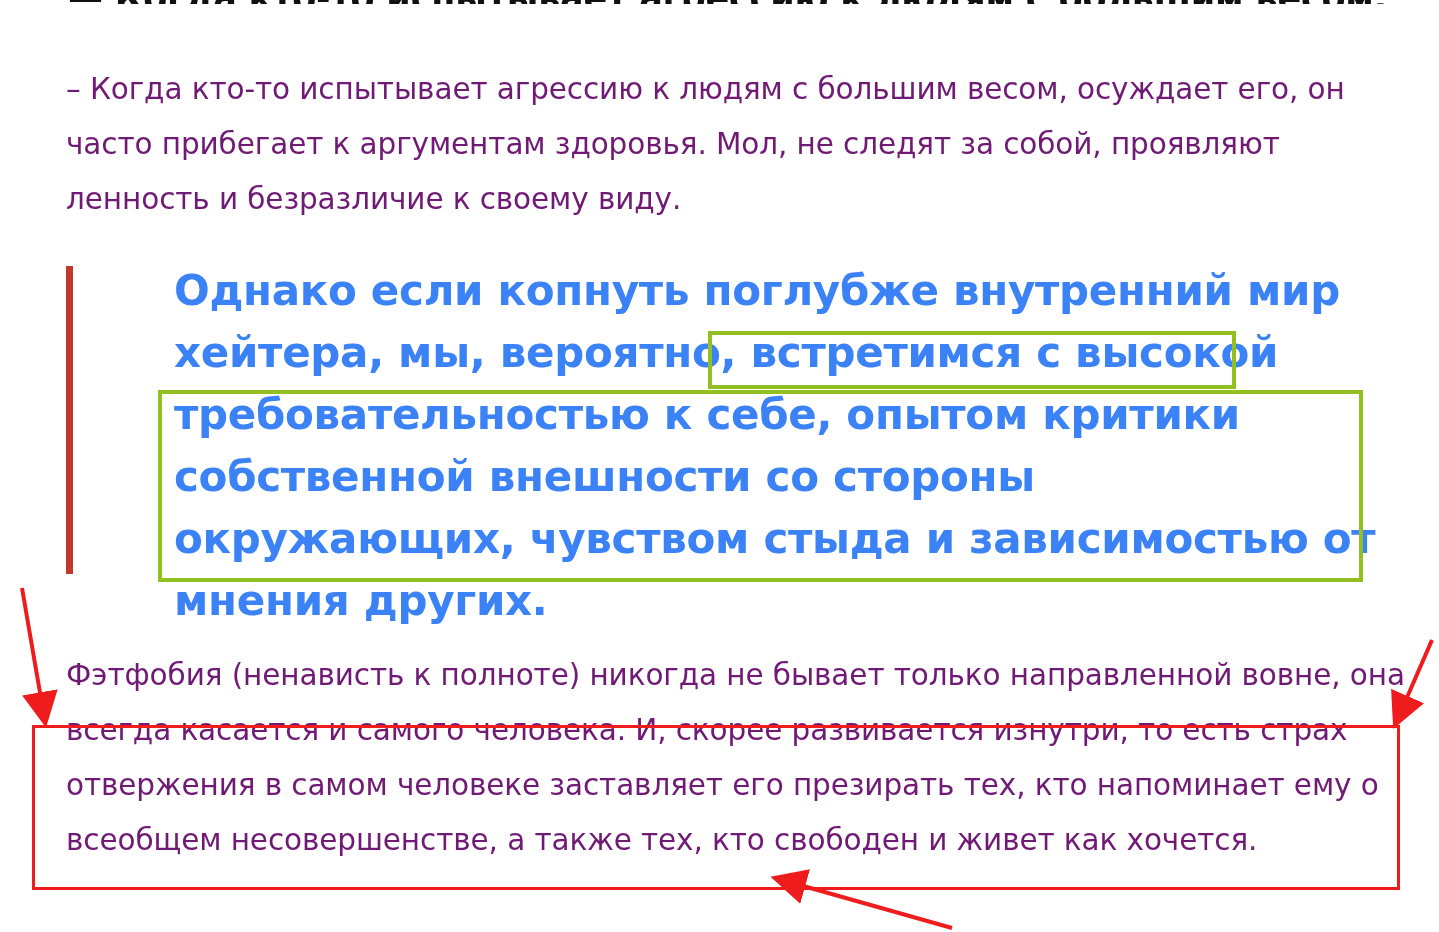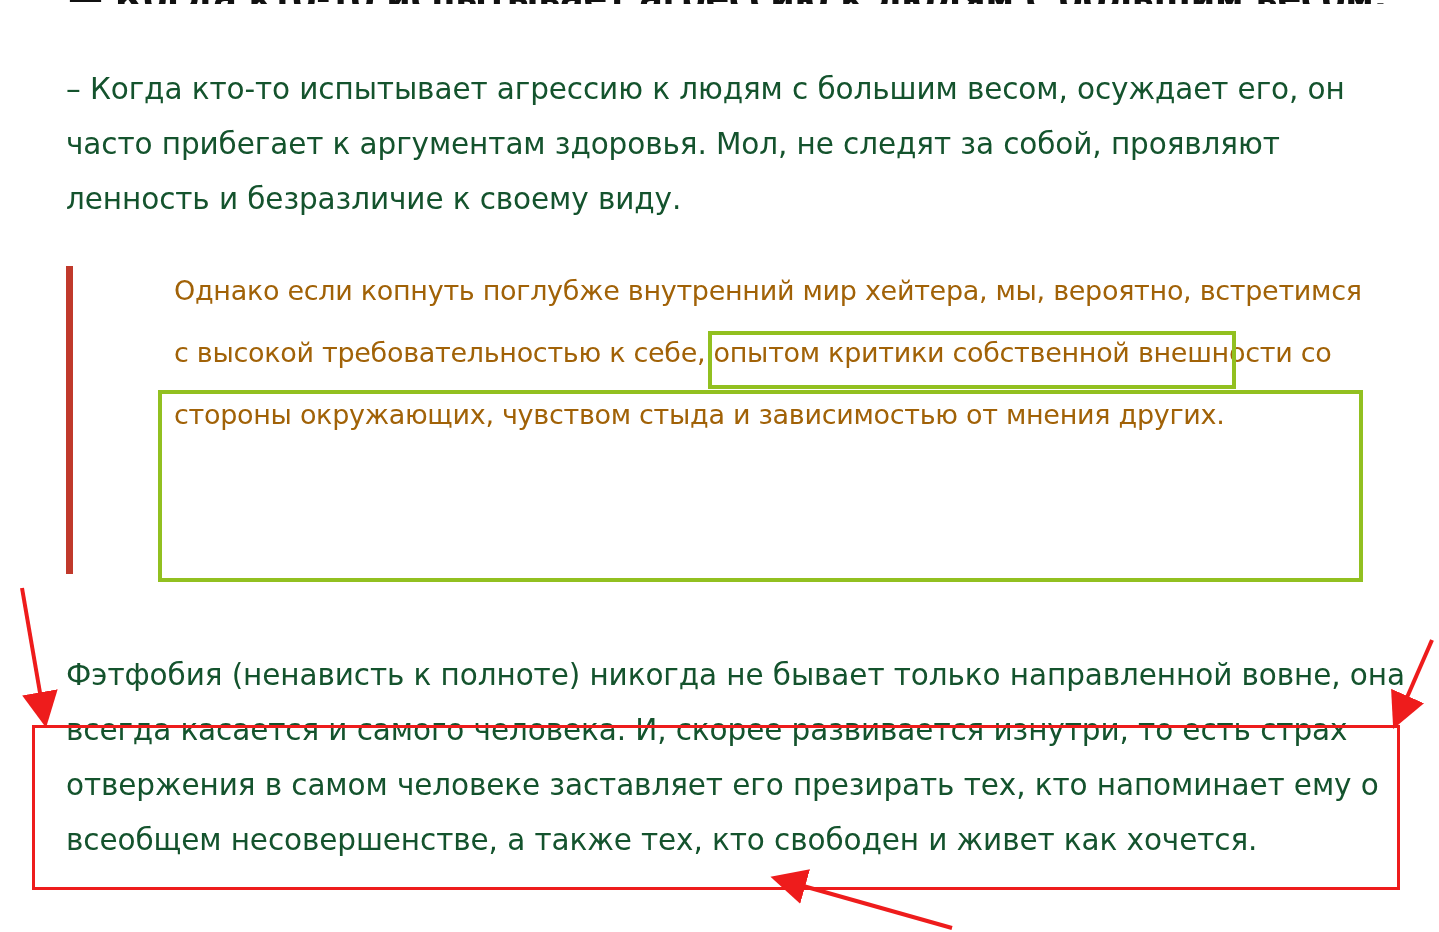--- a/index.html
+++ b/index.html
@@ -34,21 +34,21 @@
     white-space: nowrap;
     overflow: hidden;
     height: 26px;
   }
 
   
   .para {
     position: absolute;
     font-size: 29.5px;
     line-height: 55px;
-    color: #14532d;
+    color: #701a75;
     letter-spacing: -0.1px;
   }
   .para-1 {
     left: 66px;
     top: 62px;
     width: 1336px;
   }
   .para-2 {
     left: 66px;
     top: 648px;
@@ -69,24 +69,24 @@
     top: 6px;
     width: 7px;
     height: 308px;
     background: #c0392b;
   }
   .quote-text {
     position: absolute;
     left: 108px;
     top: 0;
     width: 1210px;
-    font-size: 27px;
-    font-weight: normal;
+    font-size: 42px;
+    font-weight: bold;
     line-height: 62px;
-    color: #a16207;
+    color: #3b82f6;
     letter-spacing: -0.3px;
   }
 
   
   .green-box {
     position: absolute;
     border: 4px solid #92c020;
     box-sizing: border-box;
     pointer-events: none;
   }

